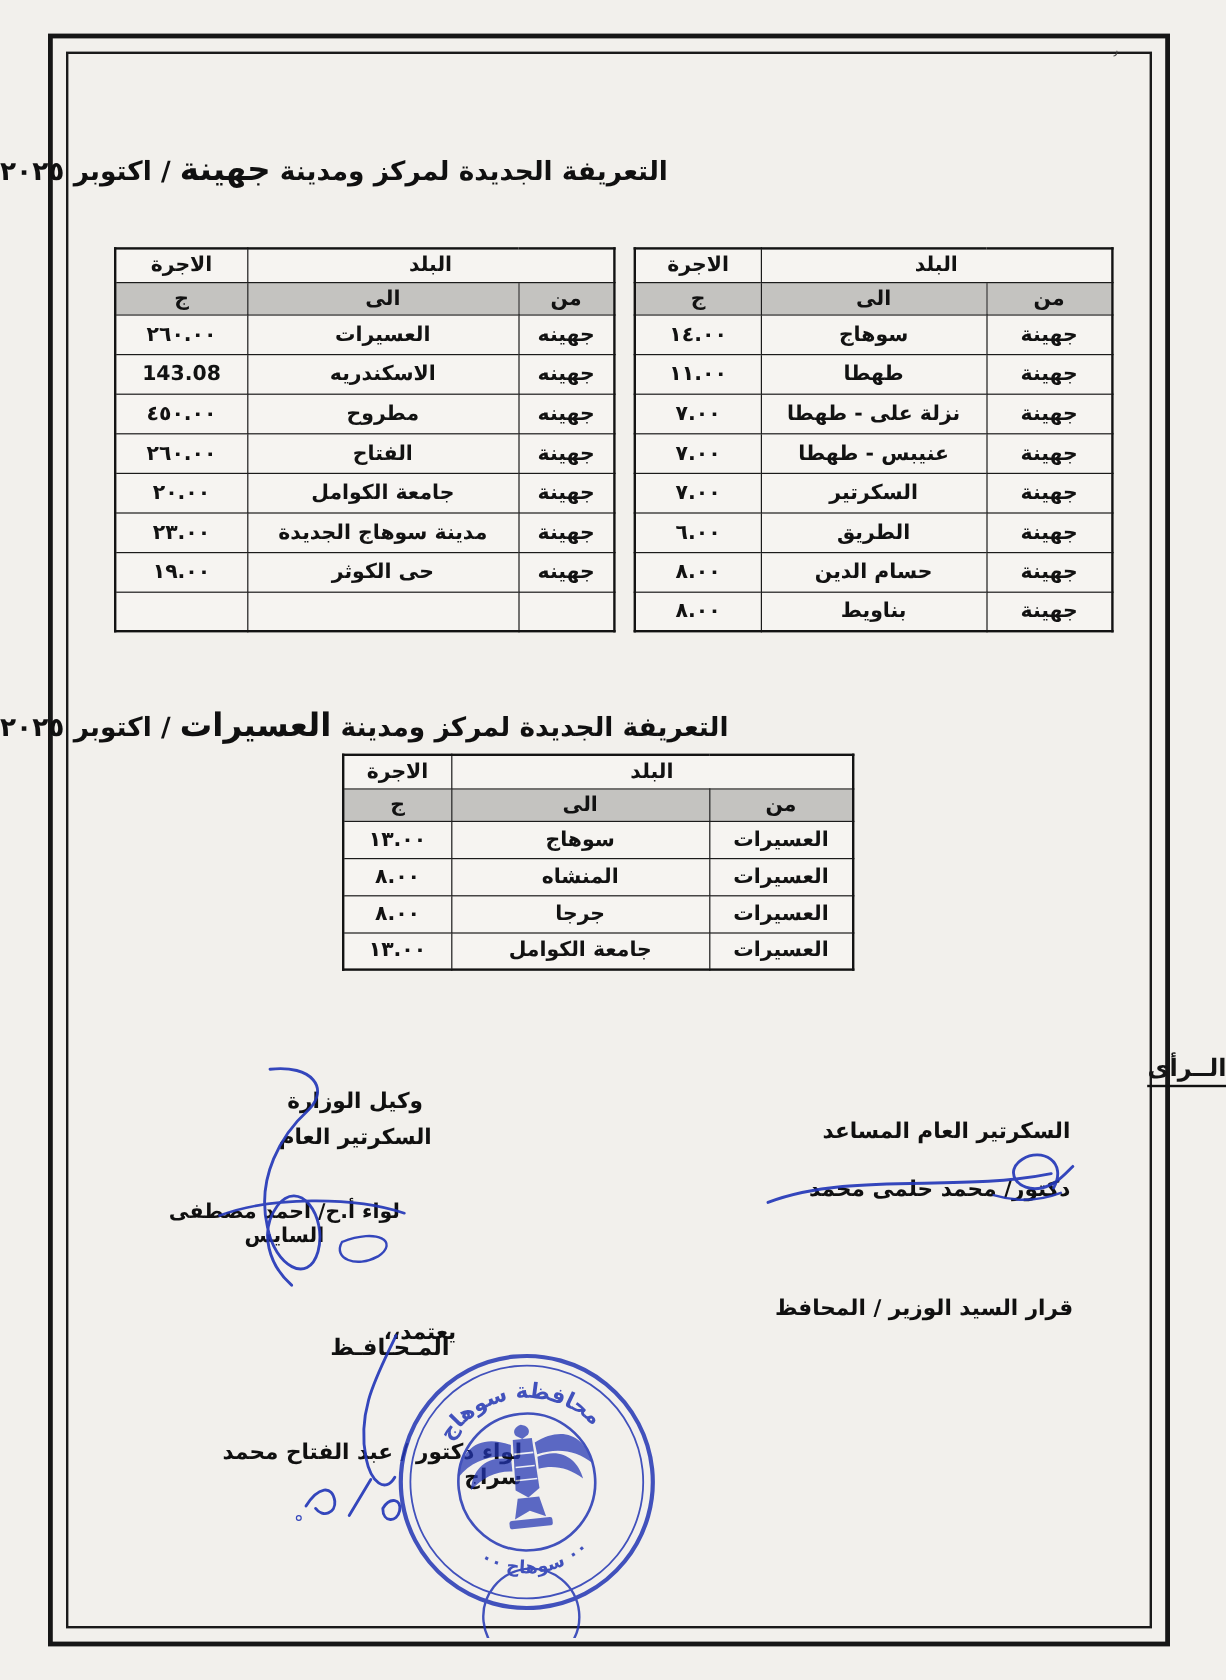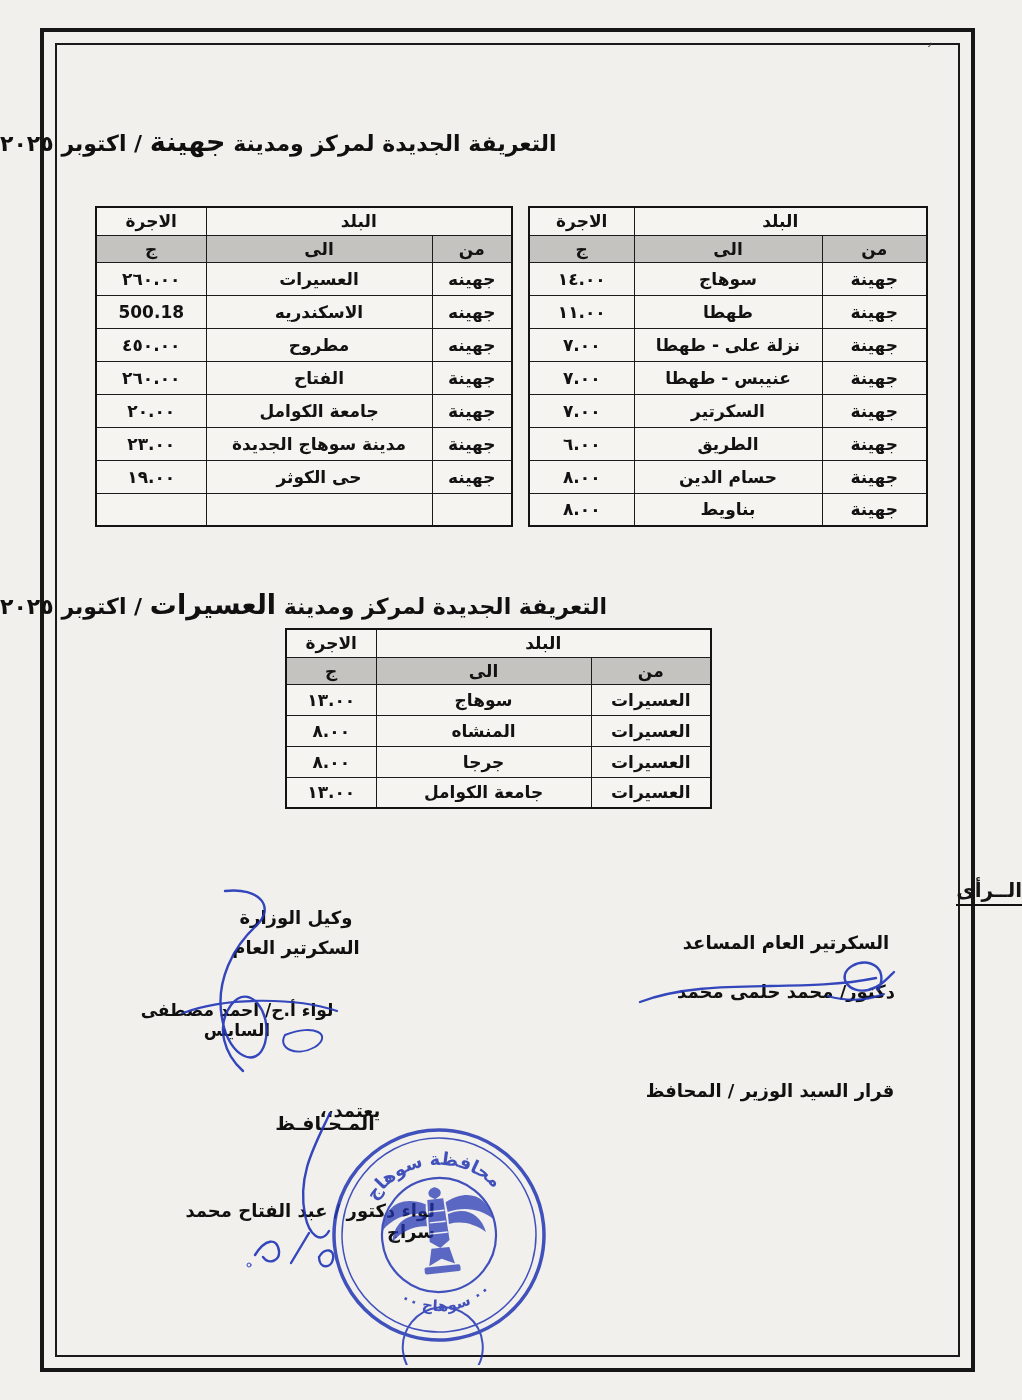--- a/index.html
+++ b/index.html
@@ -51,21 +51,21 @@
   .tblC{left:285px;top:628px;width:425px;}
   
   .rayy{
     top:878px;left:0;width:100%;text-align:right;direction:rtl;
   }
   .rayy span{
     display:inline-block;font-size:20px;font-weight:bold;
     border-bottom:2px solid #111;padding-bottom:2px;
   }
   .block{direction:rtl;font-weight:bold;color:#101010;}
-  .right-official{top:932px;left:656px;width:260px;text-align:center;font-size:18px;}
+  .right-official{top:932px;left:632px;width:260px;font-size:18px;}
   .right-official .nm{margin-top:28px;}
   .left-official-1{top:903px;left:221px;width:150px;text-align:center;font-size:18px;line-height:30px;}
   .left-official-name{top:1000px;left:128px;width:218px;text-align:center;font-size:17px;}
   .decision{top:1080px;left:640px;width:260px;text-align:center;font-size:18px;}
   .approve{top:1086px;left:310px;width:80px;text-align:center;font-size:18px;margin-top:14px;}
   .gov-title{top:1112px;left:270px;width:110px;text-align:center;font-size:19px;letter-spacing:1px;}
   .gov-name{top:1200px;left:135px;width:300px;text-align:right;font-size:18px;}
   
   .ink path, .ink circle{stroke:#2438b8;fill:none;stroke-linecap:round;}
   svg.sig{opacity:.92;}
@@ -158,21 +158,21 @@
     <td>ج</td>
   </tr>
   <tr class="data">
         <td>جهينه</td>
         <td>العسيرات</td>
         <td>٢٦٠.٠٠</td>
       </tr>
   <tr class="data">
         <td>جهينه</td>
         <td>الاسكندريه</td>
-        <td>500.18</td>
+        <td>143.08</td>
       </tr>
   <tr class="data">
         <td>جهينه</td>
         <td>مطروح</td>
         <td>٤٥٠.٠٠</td>
       </tr>
   <tr class="data">
         <td>جهينة</td>
         <td>الفتاح</td>
         <td>٢٦٠.٠٠</td>

